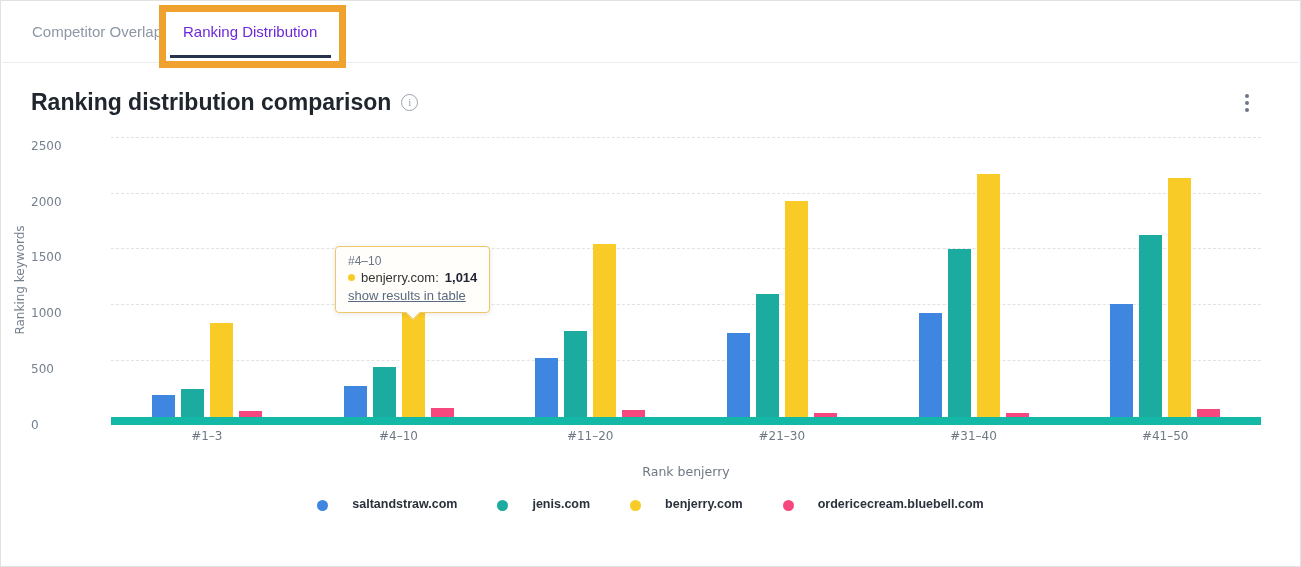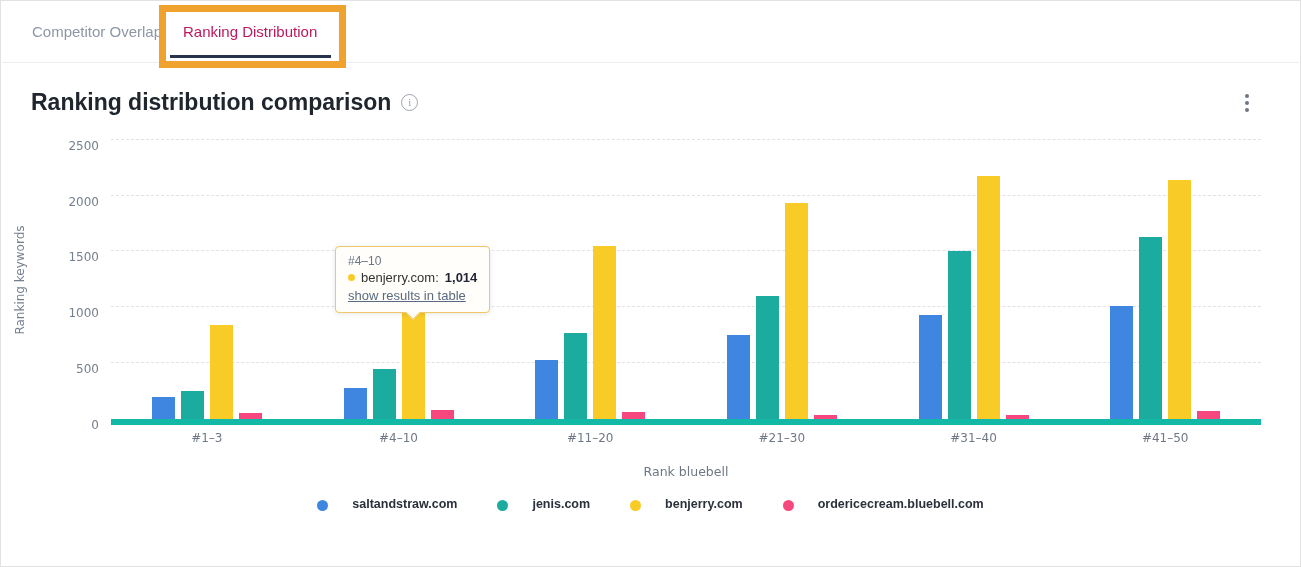--- a/index.html
+++ b/index.html
@@ -4,37 +4,37 @@
 <style>
   * { margin:0; padding:0; box-sizing:border-box; }
   html,body { background:#fff; }
   body { font-family:"Liberation Sans", sans-serif; width:1301px; height:567px; }
   .page { position:relative; width:1301px; height:567px; border:1px solid #e2e2e2; background:#fff; overflow:hidden; }
 
   
   .tabbar { position:absolute; left:1px; top:0; right:1px; height:62px; border-bottom:1px solid #ebedf0; background:#fff; }
   .tab { position:absolute; top:22px; font-size:15px; cursor:pointer; white-space:nowrap; }
   .tab-inactive { left:30px; color:#8d97a5; }
-  .tab-active { left:181px; color:#be185d; }
+  .tab-active { left:181px; color:#6d28d9; }
   .tab-underline { position:absolute; left:168px; top:54px; width:161px; height:3px; background:#26334b; }
   .annotation-box { position:absolute; left:158px; top:4px; width:187px; height:63px; border:7px solid #f0a22e; background:transparent; z-index:5; pointer-events:none; }
 
   
   .card-header { position:absolute; left:30px; top:88px; display:flex; align-items:center; gap:10px; }
   .card-title { font-size:23px; font-weight:bold; color:#20262e; }
   .info-icon { width:17px; height:17px; border:1.5px solid #9aa3b0; border-radius:50%; color:#9aa3b0; font-size:11px; line-height:14px; text-align:center; font-family:"Liberation Serif", serif; cursor:pointer; }
   .kebab { position:absolute; right:44px; top:90px; width:18px; height:24px; display:flex; flex-direction:column; align-items:center; justify-content:center; gap:3px; cursor:pointer; }
   .kebab i { width:4px; height:4px; border-radius:50%; background:#6e7787; }
 
   
   .chart-font { font-family:"DejaVu Sans", sans-serif; }
-  .plot { position:absolute; left:110px; top:134px; width:1150px; height:290px; border-bottom:6px solid #14b8a6;text-decoration:underline; }
+  .plot { position:absolute; left:110px; top:134px; width:1150px; height:290px; border-bottom:8px solid #14b8a6;text-decoration:underline; }
   .gridline { position:absolute; left:0; right:0; height:0; border-top:1px dashed #e2e2e2; }
   .ylabels { position:absolute; left:30px; top:134px; width:68px; height:290px; }
-  .ylabel { position:absolute; right:0; width:68px; text-align:right; font-size:12px; color:#75808f; }
+  .ylabel { position:absolute; right:0; width:68px; text-align:left; font-size:12px; color:#75808f; }
   .yaxis-title { position:absolute; left:6px; top:134px; height:290px; width:26px; display:flex; align-items:center; justify-content:center; }
   .yaxis-title span { transform:rotate(-90deg); white-space:nowrap; font-size:12px; color:#75808f; }
   .groups { position:absolute; left:0; bottom:0; width:100%; height:100%; display:flex; }
   .slot { flex:1; display:flex; justify-content:center; align-items:flex-end; height:100%; }
   .group { position:relative; display:flex; align-items:flex-end; gap:6px; height:100%; }
   .bar { width:23px; cursor:pointer; }
   .xlabel { position:absolute; top:100%; left:50%; transform:translateX(-50%); margin-top:12px; font-size:12px; color:#6e7885; white-space:nowrap; }
   .xaxis-title { position:absolute; left:110px; top:463px; width:1150px; text-align:center; font-size:12.5px; color:#6e7885; }
 
   
@@ -145,21 +145,21 @@
             <div class="bar" style="height: 112.8px; background: rgb(62, 134, 223);"></div>
             <div class="bar" style="height: 182.1px; background: rgb(27, 171, 159);"></div>
             <div class="bar" style="height: 239.1px; background: rgb(249, 203, 39);"></div>
             <div class="bar" style="height: 7.8px; background: rgb(246, 72, 127);"></div>
             <div class="xlabel">#41–50</div>
           </div>
         </div>
       </div>
   </div>
 
-  <div class="xaxis-title chart-font">Rank bluebell</div>
+  <div class="xaxis-title chart-font">Rank benjerry</div>
 
   <div class="tooltip">
     <div class="tip-cat">#4–10</div>
     <div class="tip-row">
       <span class="tip-dot" id="tip-dot" style="background: rgb(249, 203, 39);"></span>
       <span>benjerry.com:</span>
       <span class="tip-val">1,014</span>
     </div>
     <span class="tip-link">show results in table</span>
     <div class="pointer"></div>

